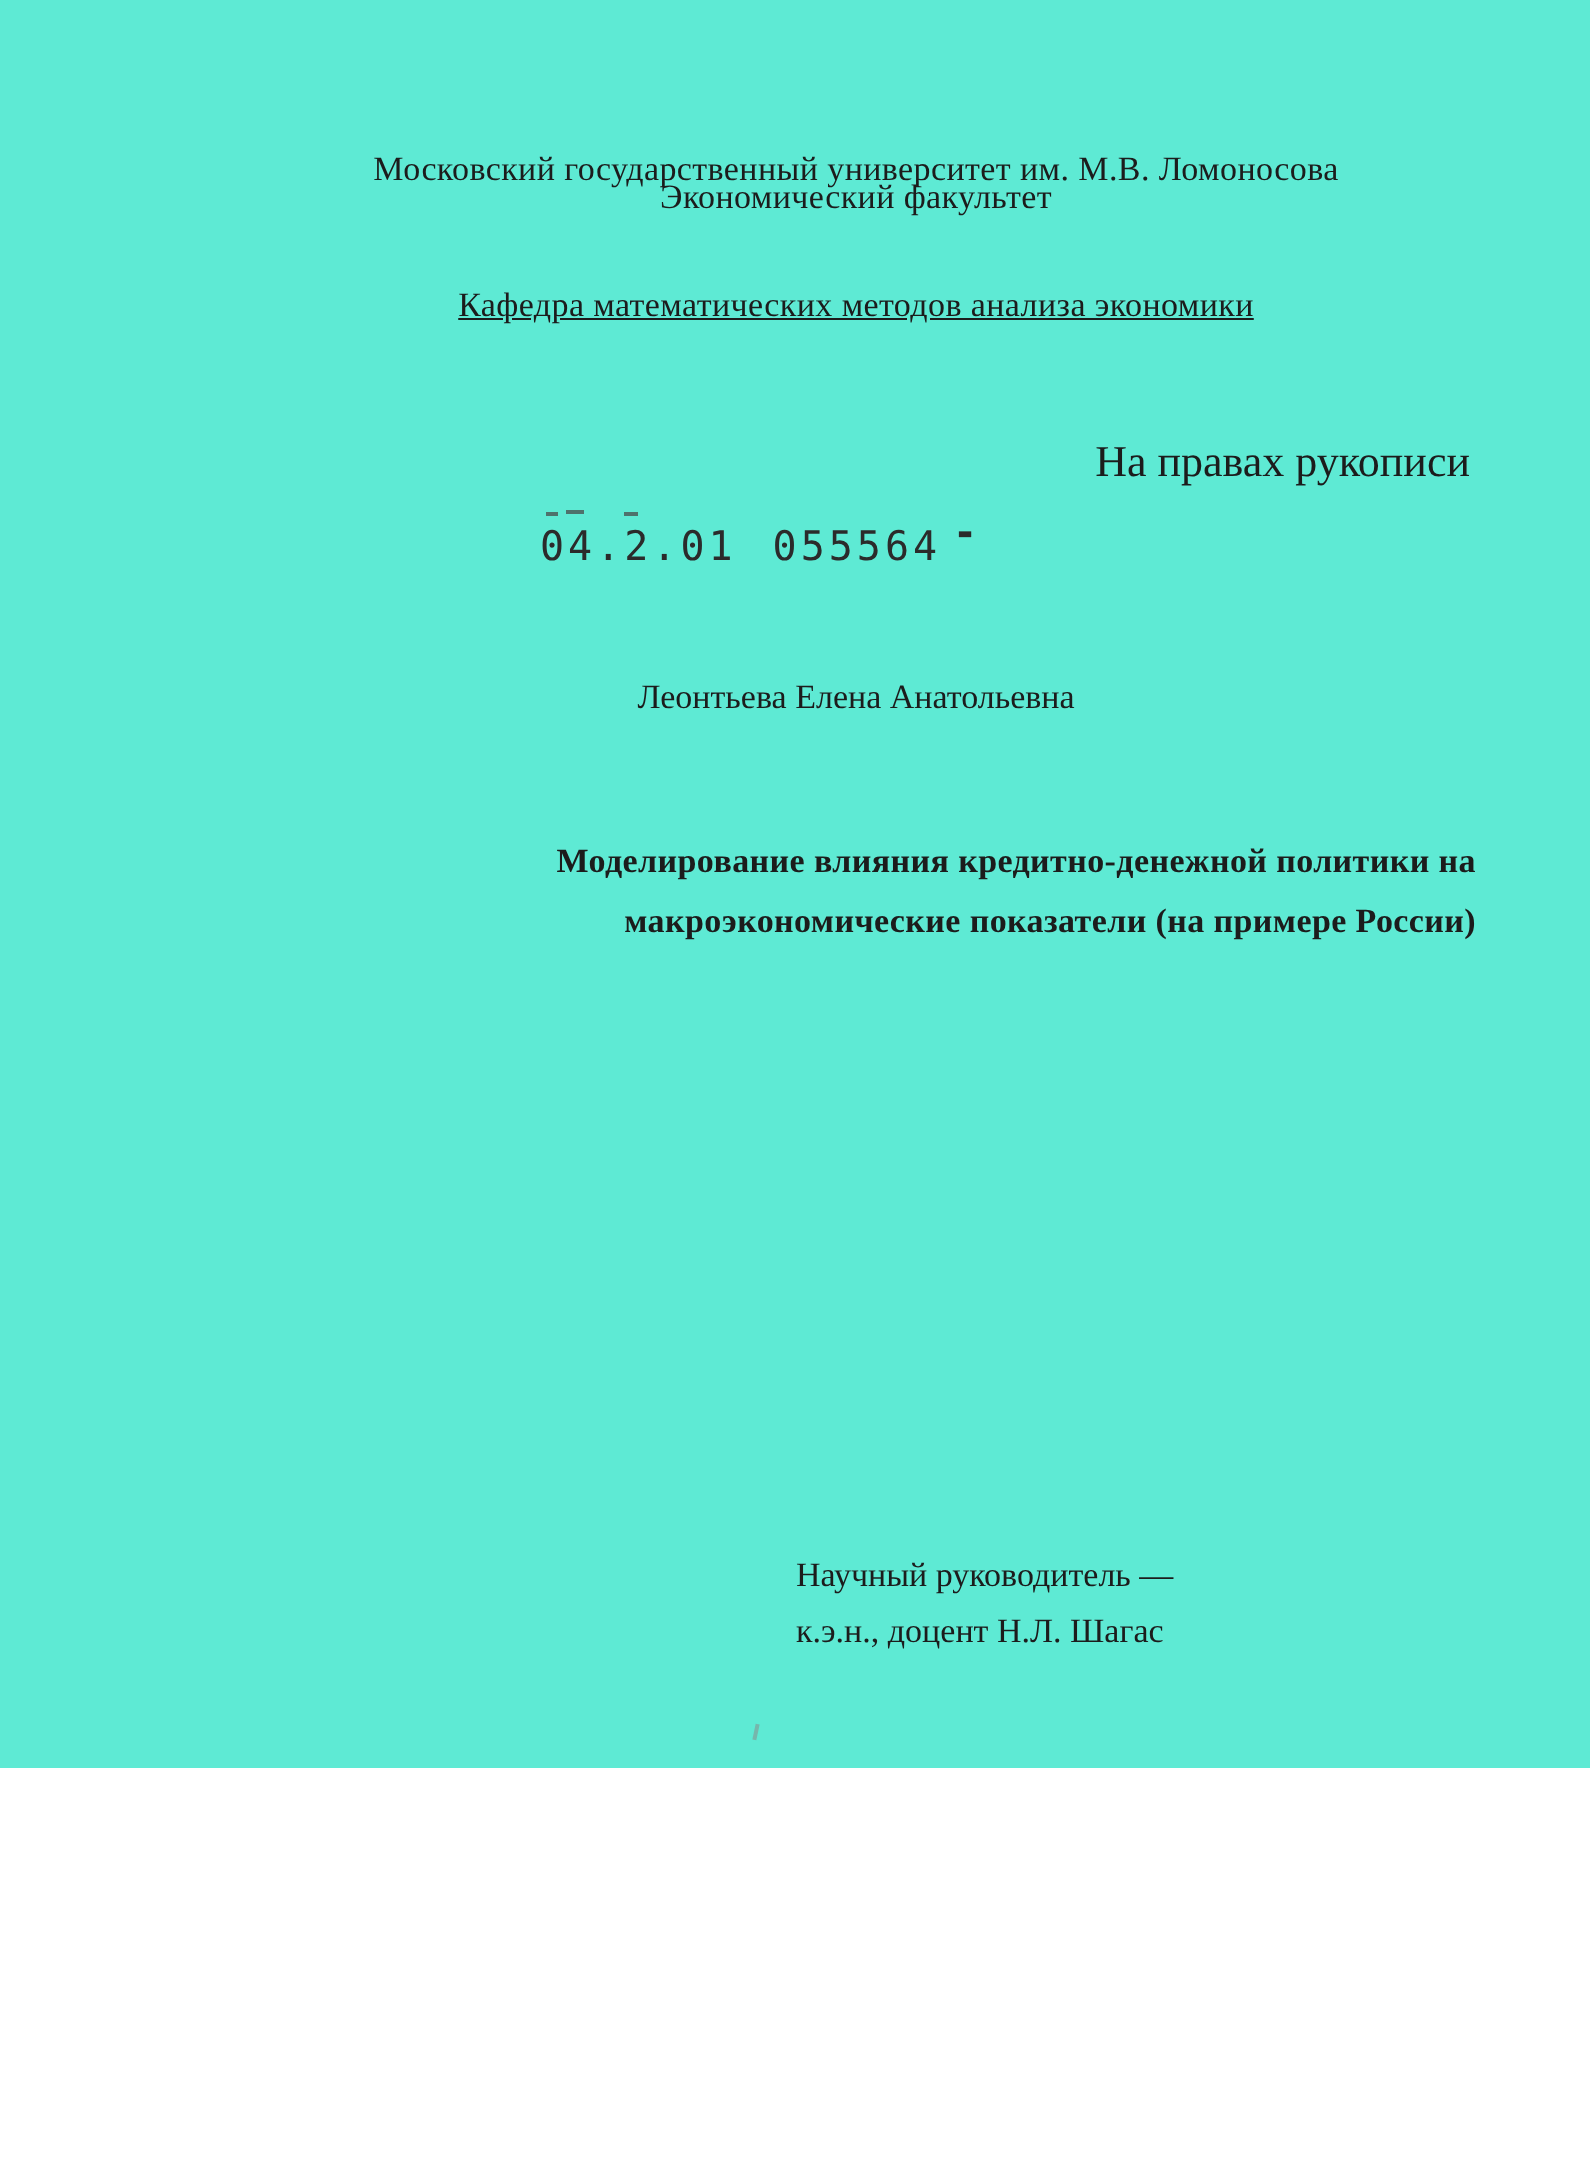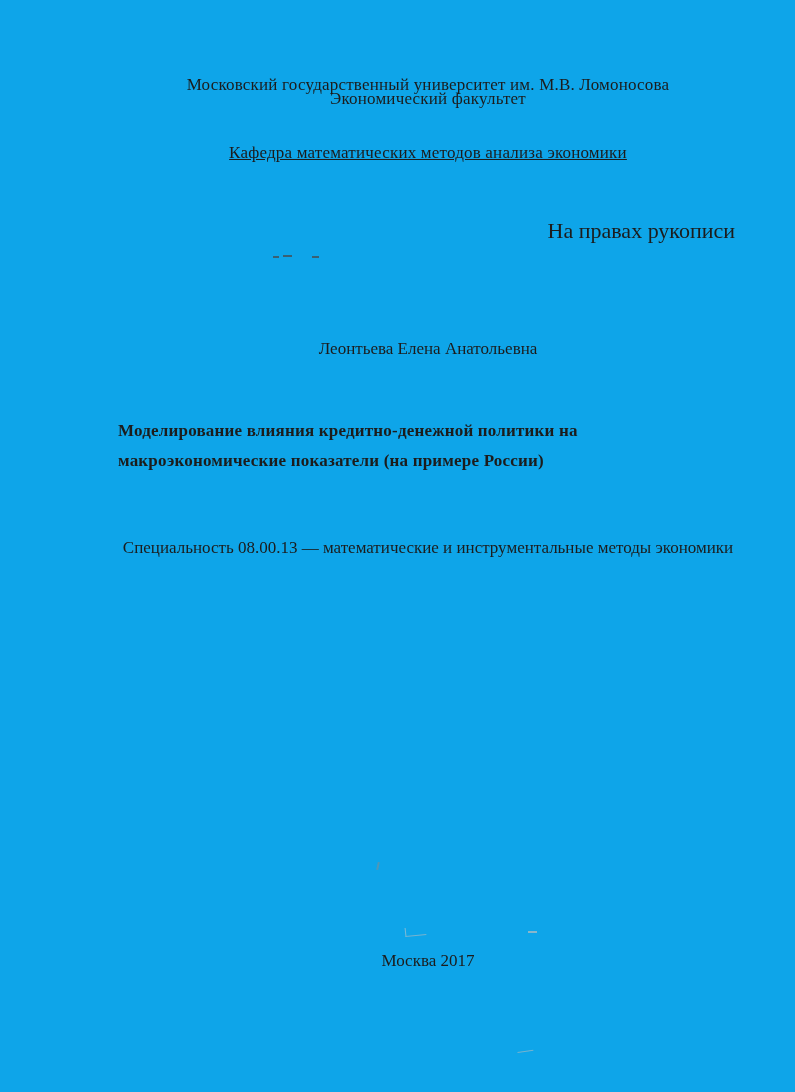--- a/index.html
+++ b/index.html
@@ -1,20 +1,20 @@
 <!DOCTYPE html>
 <html><head>
 <meta charset="utf-8">
 <style>
   html, body { margin: 0; padding: 0; background: #ffffff; }
   .page {
     position: relative;
     width: 795px;
-    height: 1092px;
-    background: #0ea5e9;
+    height: 884px;
+    background: #5eead4;
     font-family: "Liberation Serif", serif;
     color: #1c1c1c;
     overflow: hidden;
   }
   .abs { position: absolute; }
   .center-line {
     left: 428px;
     transform: translateX(-50%);
     white-space: nowrap;
     font-size: 17px;
@@ -46,21 +46,21 @@
   .stamp-mark {
     background: #4a4a4a;
     height: 2px;
     opacity: 0.75;
   }
   .title-block {
     top: 416px;
     left: 428px;
     transform: translateX(-50%);
     width: 620px;
-    text-align: left;
+    text-align: right;
     font-size: 17px;
     font-weight: 700;
     line-height: 30px;
     letter-spacing: 0.2px;
   }
   .specialty-line { top: 538px; }
   .degree-line { top: 656px; }
   .supervisor-block {
     top: 774px;
     left: 398px;
@@ -76,32 +76,38 @@
 <div class="page">
 
   <div class="abs center-line header-line" style="top:75px;">Московский государственный университет им. М.В. Ломоносова</div>
 
   <div class="abs center-line header-line" style="top:89px;">Экономический факультет</div>
 
   <div class="abs center-line header-line" style="top:143px;text-decoration:underline;">Кафедра математических методов анализа экономики</div>
 
   <div class="abs manuscript-note">На правах рукописи</div>
 
+  <div class="abs stamp">
+    <span>04.2.01</span><span class="gap"></span><span>055564</span><span class="stamp-dash">-</span>
+  </div>
 
   <div class="abs stamp-mark" style="top:256px; left:273px; width:6px;"></div>
   <div class="abs stamp-mark" style="top:255px; left:283px; width:9px;"></div>
   <div class="abs stamp-mark" style="top:256px; left:312px; width:7px;"></div>
 
   <div class="abs center-line" style="top:339px;font-family:Liberation Serif, serif;">Леонтьева Елена Анатольевна</div>
 
   <div class="abs title-block">Моделирование влияния кредитно-денежной политики на макроэкономические показатели (на примере России)</div>
 
-  <div class="abs center-line specialty-line">Специальность 08.00.13 — математические и инструментальные методы экономики</div>
 
 
+  <div class="abs supervisor-block">
+    <div>Научный руководитель —</div>
+    <div>к.э.н., доцент Н.Л. Шагас</div>
+  </div>
 
   <div class="abs center-line city-year-line">Москва 2017</div>
 
   <div class="artifact" style="top:862px; left:377px; width:2px; height:8px; background:#8a8a8a; transform:rotate(12deg); opacity:0.55;"></div>
   <div class="artifact" style="top:927px; left:405px; width:20px; height:8px; border-bottom:1px solid #bdbdbd; border-left:1px solid #c9c9c9; transform:rotate(-6deg); opacity:0.6;"></div>
   <div class="artifact" style="top:931px; left:528px; width:9px; height:2px; background:#bdbdbd; opacity:0.7;"></div>
   <div class="artifact" style="top:1045px; left:517px; width:16px; height:6px; border-bottom:1px solid #bdbdbd; transform:rotate(-8deg); opacity:0.6;"></div>
 
 </div>
 

